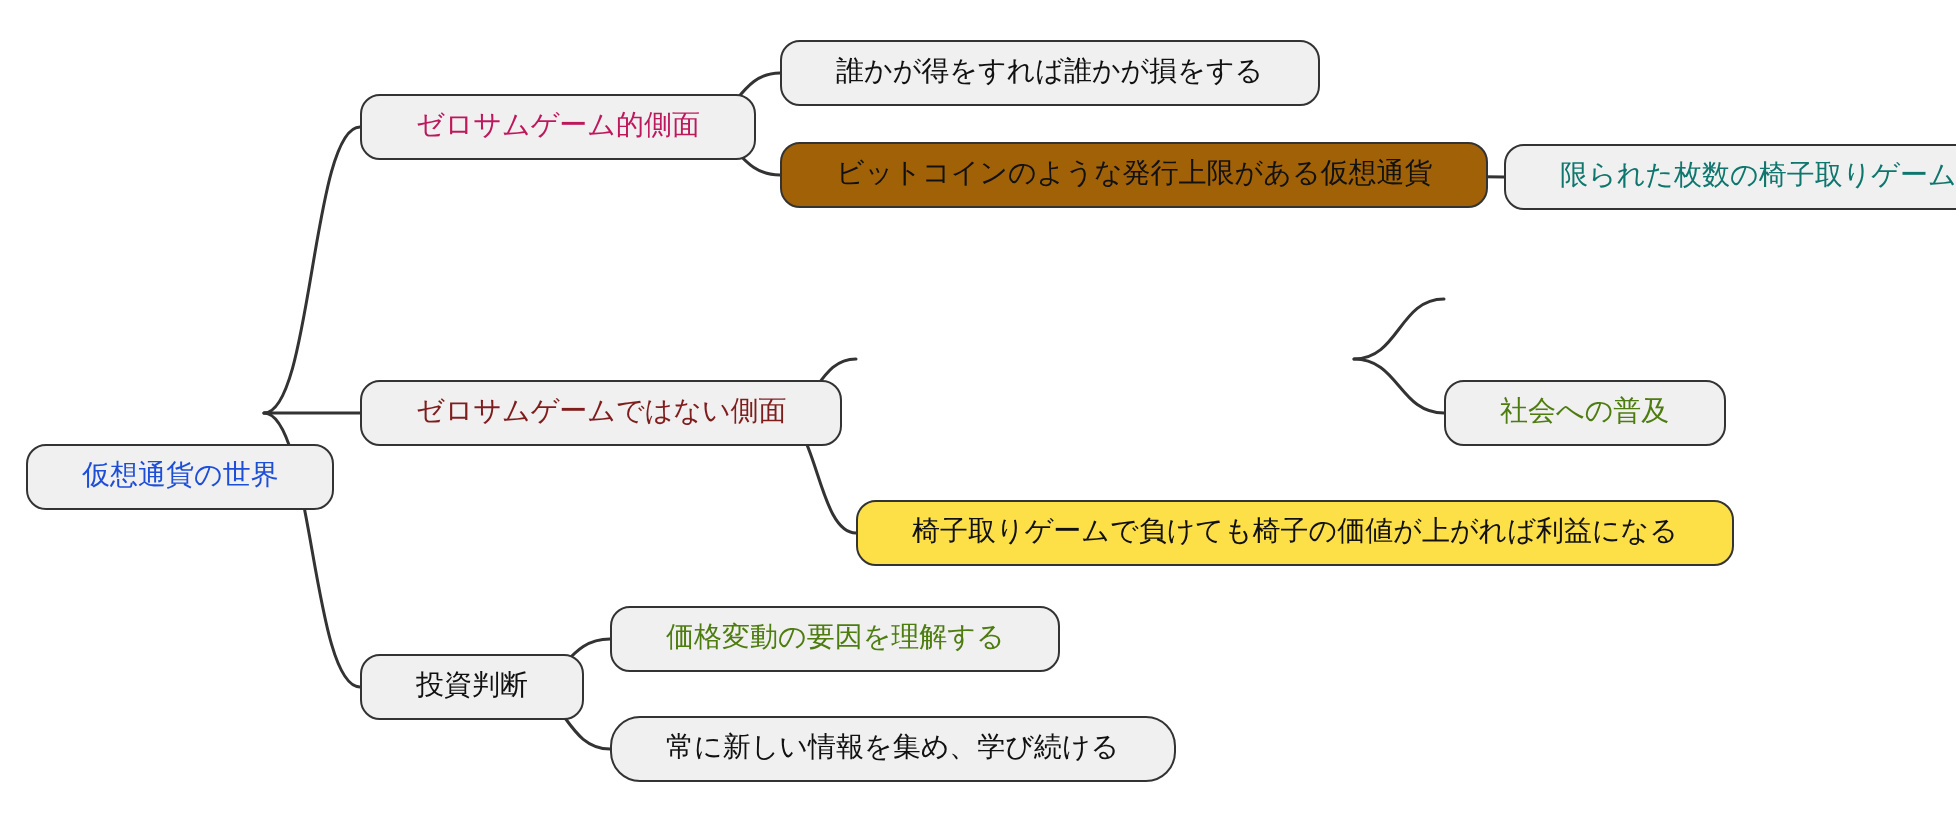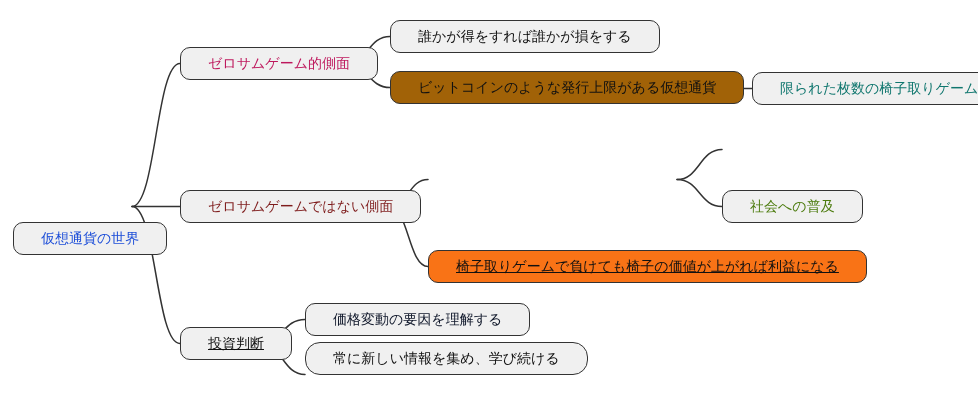--- a/index.html
+++ b/index.html
@@ -54,17 +54,17 @@
       <path d="M 260 343.5 C 282.5 343.5, 282.5 374.5, 305 374.5" fill="none" stroke="#333333" stroke-width="1.5" stroke-linecap="round"></path>
     </svg>
 
 <div class="node" style="left: 13px; top: 190px; background: rgb(240, 240, 240); border-color: rgb(51, 51, 51); color: #1d4ed8; margin-top: 32px;">仮想通貨の世界</div>
     <div class="node" style="left: 180px; top: 47px; background: rgb(240, 240, 240); border-color: rgb(51, 51, 51); color: #be185d;">ゼロサムゲーム的側面</div>
     <div class="node" style="left: 390px; top: 20px; background: rgb(240, 240, 240); border-color: rgb(51, 51, 51); color: rgb(17, 17, 17);">誰かが得をすれば誰かが損をする</div>
     <div class="node" style="left: 390px; top: 71px; background: #a16207; border-color: rgb(51, 51, 51); color: rgb(17, 17, 17);">ビットコインのような発行上限がある仮想通貨</div>
     <div class="node" style="left: 752px; top: 72px; background: rgb(240, 240, 240); border-color: rgb(51, 51, 51); color: #0f766e;">限られた枚数の椅子取りゲーム</div>
     <div class="node" style="left: 180px; top: 190px; background: rgb(240, 240, 240); border-color: rgb(51, 51, 51); color: #7f1d1d;">ゼロサムゲームではない側面</div>
     <div class="node" style="left: 722px; top: 190px; background: rgb(240, 240, 240); border-color: rgb(51, 51, 51); color: #4d7c0f;">社会への普及</div>
-    <div class="node" style="left: 428px; top: 250px; background: #f97316; border-color: rgb(51, 51, 51); color: rgb(17, 17, 17); text-decoration: underline;">椅子取りゲームで負けても椅子の価値が上がれば利益になる</div>
-    <div class="node" style="left: 180px; top: 327px; background: rgb(240, 240, 240); border-color: rgb(51, 51, 51); color: rgb(17, 17, 17); text-decoration: underline;">投資判断</div>
-    <div class="node" style="left: 305px; top: 303px; background: rgb(240, 240, 240); border-color: rgb(51, 51, 51); color: #0f172a;">価格変動の要因を理解する</div>
-    <div class="node" style="left: 305px; top: 342px; background: rgb(240, 240, 240); border-color: rgb(51, 51, 51); color: rgb(17, 17, 17); border-radius: 15px;">常に新しい情報を集め、学び続ける</div>
+    <div class="node" style="left: 428px; top: 250px; background: #fde047; border-color: rgb(51, 51, 51); color: rgb(17, 17, 17);">椅子取りゲームで負けても椅子の価値が上がれば利益になる</div>
+    <div class="node" style="left: 180px; top: 327px; background: rgb(240, 240, 240); border-color: rgb(51, 51, 51); color: rgb(17, 17, 17);">投資判断</div>
+    <div class="node" style="left: 305px; top: 303px; background: rgb(240, 240, 240); border-color: rgb(51, 51, 51); color: #4d7c0f;">価格変動の要因を理解する</div>
+    <div class="node" style="left: 305px; top: 358px; background: rgb(240, 240, 240); border-color: rgb(51, 51, 51); color: rgb(17, 17, 17); border-radius: 15px;">常に新しい情報を集め、学び続ける</div>
   </div>
 
 </body></html>

